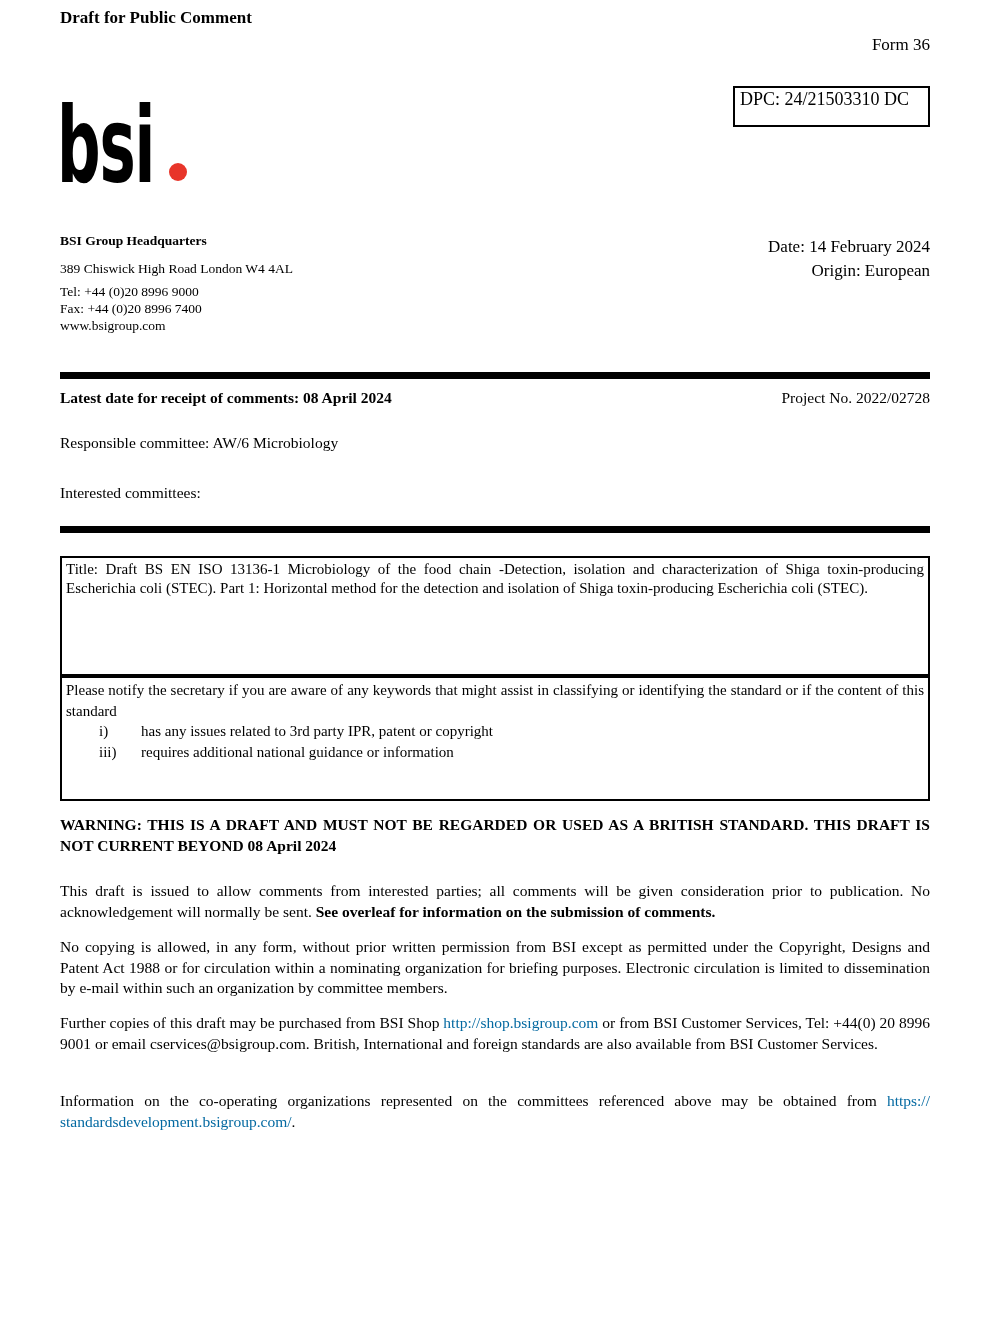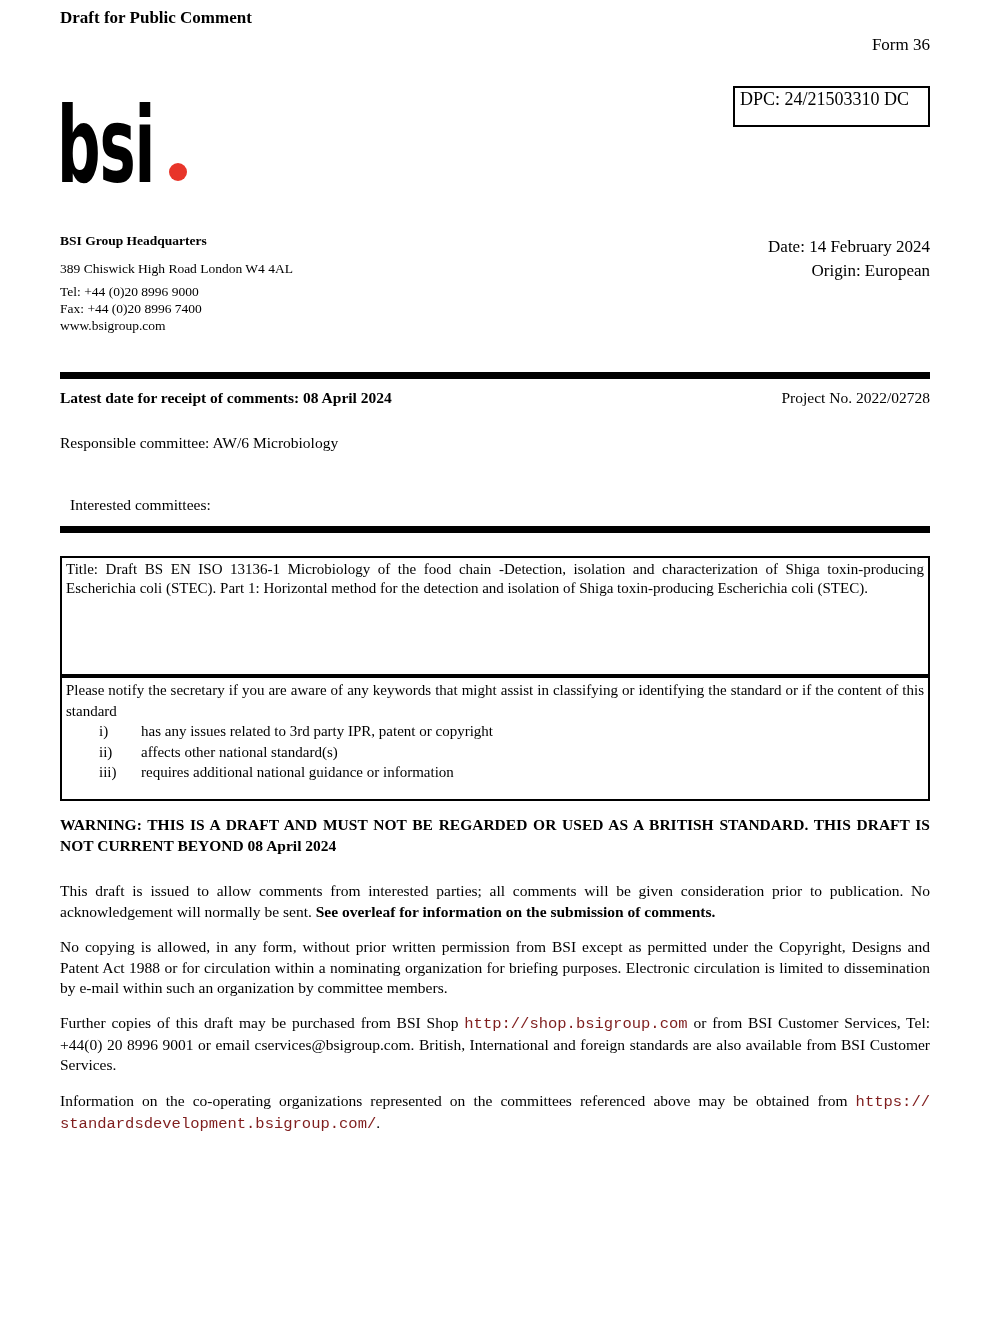--- a/index.html
+++ b/index.html
@@ -37,40 +37,40 @@
 
   .meta { right:60px; top:235px; text-align:right; font-size:17px; line-height:24px; }
 
   .bar { left:60px; width:870px; height:7px; background:#000; }
   .bar-top { top:372px; }
   .bar-mid { top:526px; }
 
   .comments-row { left:60px; top:389px; width:870px; display:flex; justify-content:space-between; font-size:15.5px; }
   .comments-row .latest { font-weight:bold; }
   .responsible { left:60px; top:434px; font-size:15.5px; }
-  .interested { left:60px; top:496px; font-size:15.5px;margin-left:10px; }
+  .interested { left:60px; top:484px; font-size:15.5px; }
 
   .box {
     left:60px; width:870px; border:2px solid #000; box-sizing:border-box;
     padding:2px 4px; font-size:15px; line-height:19px;
   }
   .title-box { top:556px; height:120px; text-align:justify; }
   .keywords-box { top:676px; height:125px; line-height:20.5px; }
   .keywords-box .intro { text-align:justify; }
   .kw-item { display:flex; margin-left:33px; }
   .kw-marker { width:42px; flex:0 0 42px; }
 
   .para { left:60px; width:870px; font-size:15.5px; line-height:20.5px; text-align:justify; }
   .warning { top:814px; font-weight:bold; line-height:21px; }
   .p-draft { top:881px; }
   .p-draft .bold-seg { font-weight:bold; }
   .p-copy { top:937px; }
   .p-copies { top:1013px; }
   .p-info { top:1091px; }
-  a.doc-link, .link-seg { color:#7f1d1d; text-decoration:none;font-family:Liberation Mono, monospace; }
+  a.doc-link, .link-seg { color:#0369a1; text-decoration:none; }
 
   .footer-bar { left:50px; top:1217px; width:890px; height:8px; background:#000; }
   .footer { left:68px; top:1233px; font-size:15.5px; line-height:20.5px; }
 </style>
 </head>
 <body>
 
 <div class="page">
 
   <div class="abs header-label">Draft for Public Comment</div>
@@ -109,24 +109,20 @@
     <span>Title: Draft BS EN ISO 13136-1 Microbiology of the food chain -Detection, isolation and characterization of Shiga toxin-producing Escherichia coli (STEC). Part 1: Horizontal method for the detection and isolation of Shiga toxin-producing Escherichia coli (STEC).</span>
   </div>
 
   <div class="abs box keywords-box">
     <div class="intro">Please notify the secretary if you are aware of any keywords that might assist in classifying or identifying the standard or if the content of this standard</div>
     <div class="kw-item">
       <span class="kw-marker">i)</span>
       <span>has any issues related to 3rd party IPR, patent or copyright</span>
     </div>
     <div class="kw-item">
-      <span class="kw-marker">ii)</span>
-      <span>affects other national standard(s)</span>
-    </div>
-    <div class="kw-item">
       <span class="kw-marker">iii)</span>
       <span>requires additional national guidance or information</span>
     </div>
   </div>
 
   <div class="abs para warning">WARNING: THIS IS A DRAFT AND MUST NOT BE REGARDED OR USED AS A BRITISH STANDARD. THIS DRAFT IS NOT CURRENT BEYOND 08 April 2024</div>
 
   <div class="abs para p-draft">
     <span>This draft is issued to allow comments from interested parties; all comments will be given consideration prior to publication. No acknowledgement will normally be sent. </span><span class="bold-seg">See overleaf for information on the submission of comments.</span>
   </div>

